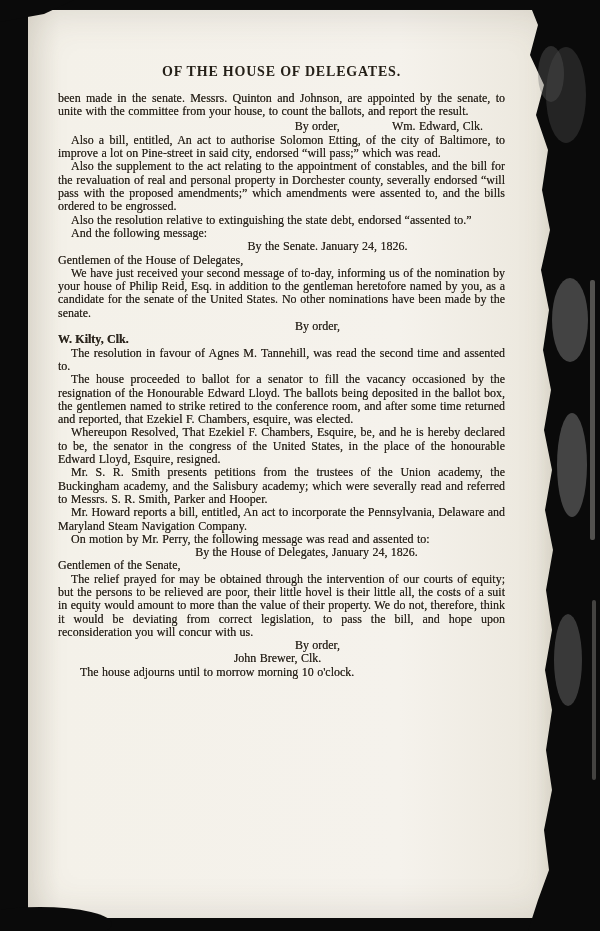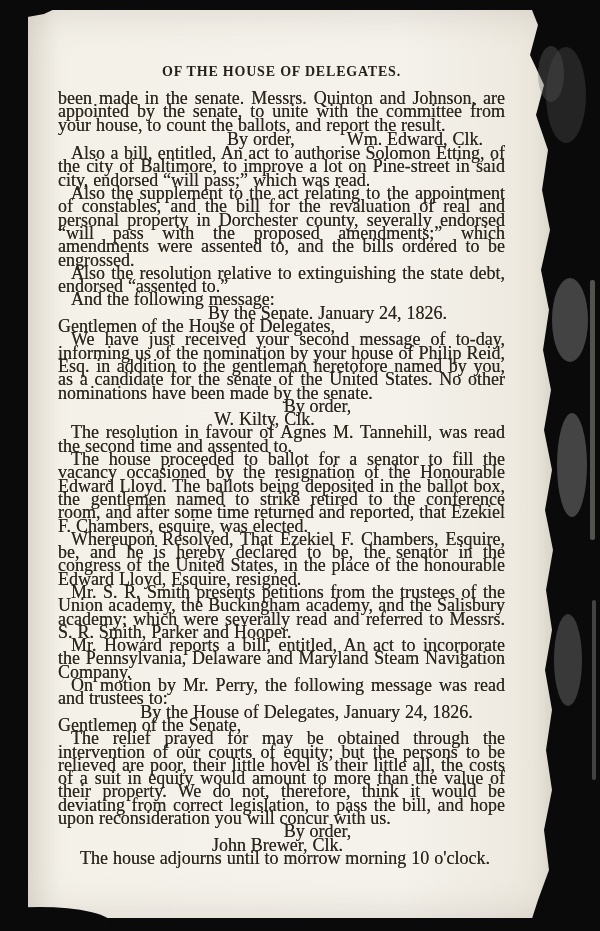--- a/index.html
+++ b/index.html
@@ -37,40 +37,40 @@
     color:#241f17;
   }
   .page-number{
     position:absolute;
     left:486px;top:-2px;
     font-weight:bold;
     font-size:13px;
     color:#3a332a;
   }
   .body-text{
-    font-size:18px;
+    font-size:12px;
     line-height:13.3px;
     text-align:justify;
     word-spacing:0.4px;
     text-shadow:0 0 0.4px rgba(43,37,29,0.75);
   }
   .body-text p{margin:0;}
   .ind{text-indent:13px;}
   .noind{text-indent:0;}
   .sig-line{
     display:flex;
     justify-content:flex-end;
     gap:52px;
     padding-right:22px;
     margin:1px 0;
   }
   .dateline-senate{text-align:center;text-indent:0;padding-left:92px;margin:2px 0;}
   .dateline-house{text-align:center;text-indent:0;padding-left:50px;margin:2px 0;}
   .byorder-center{text-align:center;text-indent:0;padding-left:72px;margin:1px 0;}
-  .clerk-right{text-align:center;text-indent:0;padding-right:34px;margin:1px 0;}
+  .clerk-right{text-align:left;text-indent:0;padding-right:34px;margin:1px 0;font-weight:bold;}
   .clerk-right2{text-align:center;text-indent:0;padding-right:8px;margin:1px 0;}
   .adjourn{margin-top:7px;text-indent:22px;}
   .artifacts{
     position:absolute;left:0;top:0;
     pointer-events:none;
   }
 </style>
 </head>
 <body>
 
@@ -100,21 +100,21 @@
       <p class="ind">We have just received your second message of to-day, informing us of the nomination by your house of Philip Reid, Esq. in addition to the gentleman heretofore named by you, as a candidate for the senate of the United States.  No other nominations have been made by the senate.</p>
 
       <p class="byorder-center">By order,</p>
       <p class="clerk-right">W. Kilty, Clk.</p>
 
       <p class="ind">The resolution in favour of Agnes M. Tannehill, was read the second time and assented to.</p>
       <p class="ind">The house proceeded to ballot for a senator to fill the vacancy occasioned by the resignation of the Honourable Edward Lloyd.  The ballots being deposited in the ballot box, the gentlemen named to strike retired to the conference room, and after some time returned and reported, that Ezekiel F. Chambers, esquire, was elected.</p>
       <p class="ind">Whereupon Resolved, That Ezekiel F. Chambers, Esquire, be, and he is hereby declared to be, the senator in the congress of the United States, in the place of the honourable Edward Lloyd, Esquire, resigned.</p>
       <p class="ind">Mr. S. R. Smith presents petitions from the trustees of the Union academy, the Buckingham academy, and the Salisbury academy; which were severally read and referred to Messrs. S. R. Smith, Parker and Hooper.</p>
       <p class="ind">Mr. Howard reports a bill, entitled, An act to incorporate the Pennsylvania, Delaware and Maryland Steam Navigation Company.</p>
-      <p class="ind">On motion by Mr. Perry, the following message was read and trustees to:</p>
+      <p class="ind">On motion by Mr. Perry, the following message was read and assented to:</p>
 
       <p class="dateline-house">By the House of Delegates, January 24, 1826.</p>
       <p class="noind">Gentlemen of the Senate,</p>
       <p class="ind">The relief prayed for may be obtained through the intervention of our courts of equity; but the persons to be relieved are poor, their little hovel is their little all, the costs of a suit in equity would amount to more than the value of their property.  We do not, therefore, think it would be deviating from correct legislation, to pass the bill, and hope upon reconsideration you will concur with us.</p>
 
       <p class="byorder-center">By order,</p>
       <p class="clerk-right2">John Brewer, Clk.</p>
 
       <p class="adjourn">The house adjourns until to morrow morning 10 o'clock.</p>
     </div>

